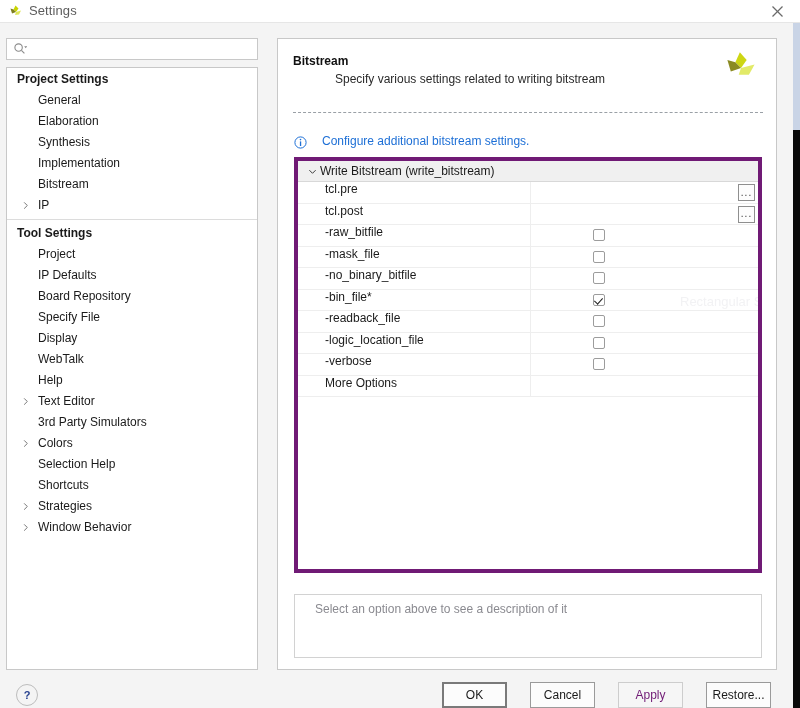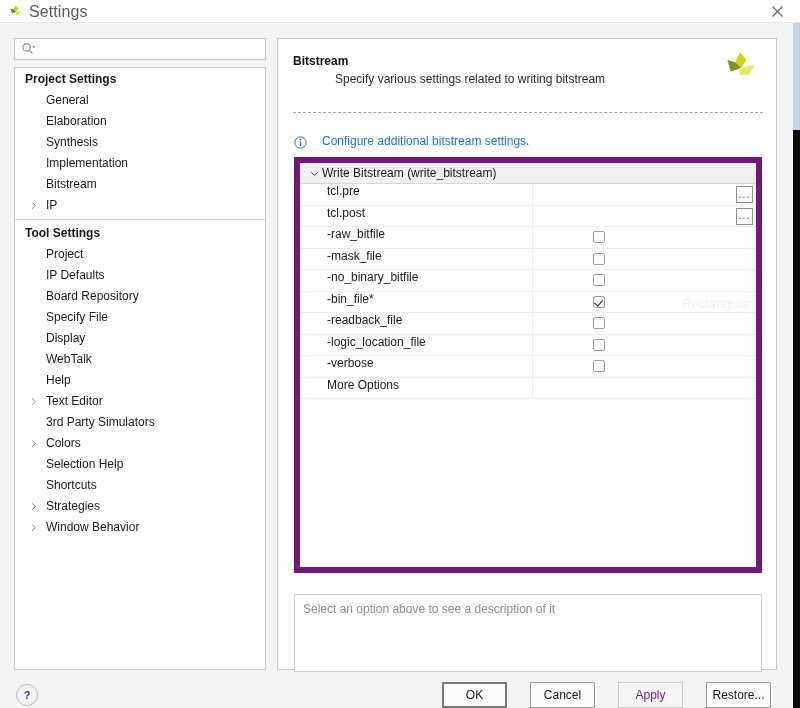--- a/index.html
+++ b/index.html
@@ -36,41 +36,41 @@
     width: 800px; height: 23px;
     background: #ffffff;
     border-bottom: 1px solid #e6e6e6;
   }
   .title-icon {
     position: absolute; left: 8px; top: 4px;
     width: 16px; height: 16px;
   }
   .title-text {
     position: absolute; left: 29px; top: 3px;
-    font-size: 16px; color: #5c5c5c;
+    font-size: 13px; color: #5c5c5c;
     letter-spacing: .1px;
   }
   .close-btn {
     position: absolute; right: 6px; top: 0px;
     width: 34px; height: 23px;
     display: flex; align-items: center; justify-content: center;
     color: #6a6a6a;
   }
   .close-btn svg { display: block; }
 
   
   .dialog {
     position: absolute; left: 0; top: 23px;
     width: 793px; height: 685px;
     background: #f4f4f4;
   }
 
   
   .left-panel {
-    position: absolute; left: 14px; top: 15px;
+    position: absolute; left: 6px; top: 15px;
     width: 252px; height: 455px;
   }
   .search-box {
     position: absolute; left: 0; top: 0;
     width: 252px; height: 22px;
     background: #ffffff;
     border: 1px solid #c8c8c8;
     display: flex; align-items: center;
     padding-left: 6px;
   }
@@ -151,21 +151,21 @@
   .info-link {
     font-size: 12px; color: #1d6fd6;
     cursor: pointer;
   }
 
   
   .opt-table {
     position: absolute; left: 16px; top: 118px;
     width: 468px; height: 416px;
     background: #ffffff;
-    border: 6px solid #701a75;
+    border: 4px solid #701a75;
     overflow: hidden;
   }
   .opt-group-row {
     height: 21px;
     background: #f0f0f0;
     border-bottom: 1px solid #d8d8d8;
     display: flex; align-items: center;
     padding-left: 8px;
     font-size: 12px; color: #1a1a1a;
   }
@@ -224,24 +224,24 @@
     left: 382px; top: 133px;
     font-size: 13px;
     color: #f2f2f4;
     pointer-events: none;
     white-space: nowrap;
   }
 
   
   .desc-box {
     position: absolute; left: 16px; top: 555px;
-    width: 468px; height: 78px;
+    width: 468px; height: 64px;
     border: 1px solid #d2d2d2;
     background: #ffffff;
-    padding: 7px 8px;
+    padding: 7px 20px;
     font-size: 12px; color: #8a8a90;
   }
 
   
   .help-btn {
     position: absolute; left: 16px; top: 661px;
     width: 22px; height: 22px;
     border: 1px solid #bdbdbd;
     border-radius: 50%;
     background: #f4f4f4;

